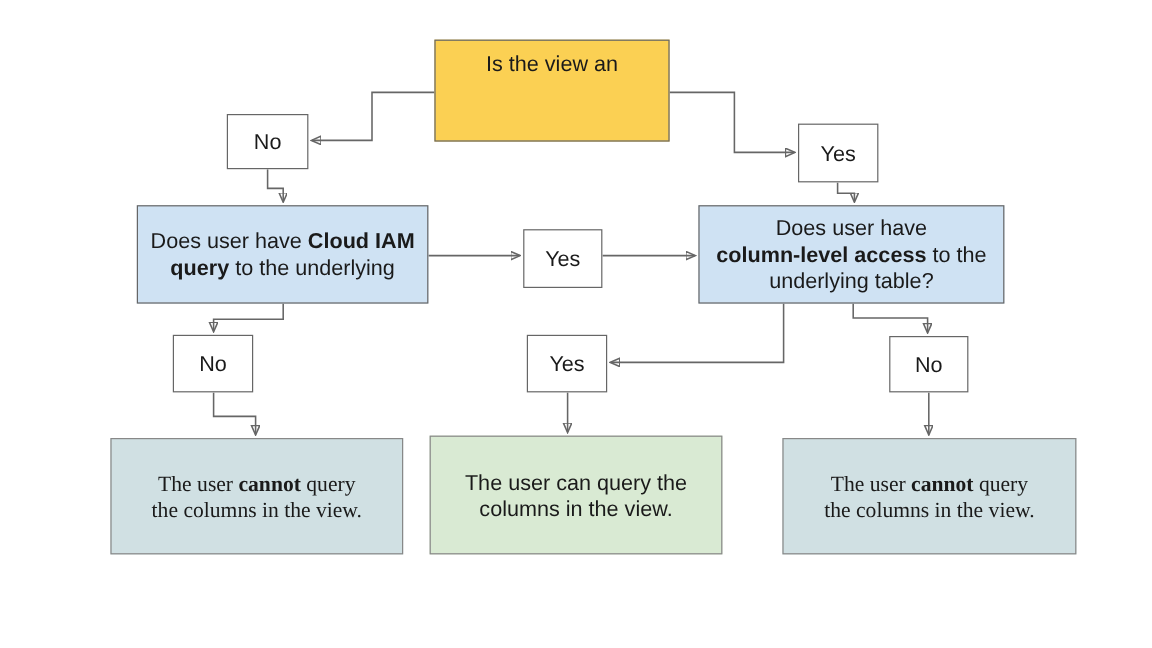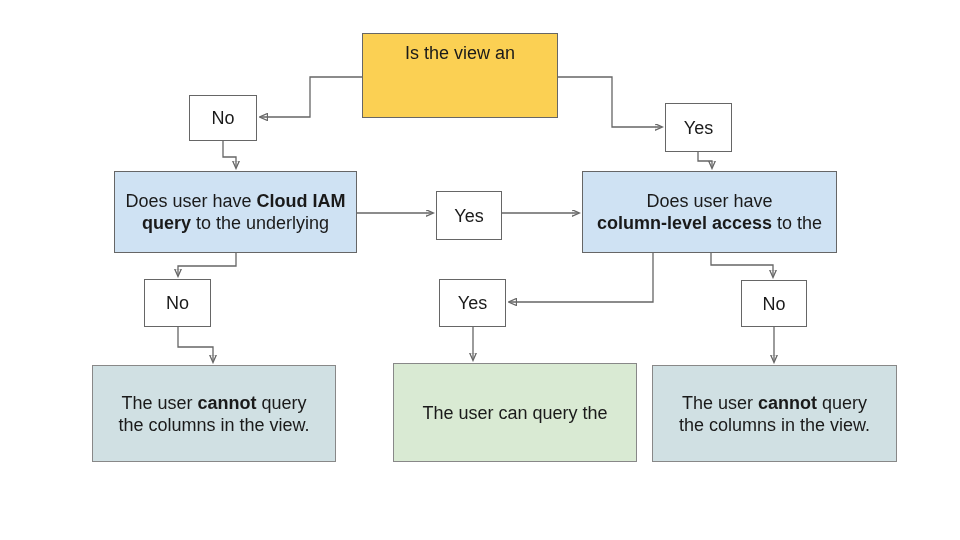--- a/index.html
+++ b/index.html
@@ -34,22 +34,22 @@
   }
   .node b { font-weight: bold; }
   .root {
     background: var(--root-fill);
     align-items: flex-start;
     padding-top: 9px;
     line-height: 21px;
   }
   .question { background: var(--question-fill); }
   .decision { background: var(--decision-fill); }
-  .result-deny { background: var(--deny-fill); border-color: var(--result-border); }
-  .result-allow { background: var(--allow-fill); border-color: var(--result-border); margin-left: 35px; }
+  .result-deny { background: var(--deny-fill); border-color: var(--result-border); font-family: Liberation Serif, serif; }
+  .result-allow { background: var(--allow-fill); border-color: var(--result-border); }
   svg.connectors {
     position: absolute;
     left: 0; top: 0;
     width: 960px; height: 540px;
     color: var(--connector);
     pointer-events: none;
   }
   svg.connectors path {
     fill: none;
     stroke: currentColor;
@@ -89,34 +89,34 @@
 
   <div class="node decision" style="left:665px; top:103px; width:67px; height:49px;">Yes</div>
 
   <div class="node question" style="left:114px; top:171px; width:243px; height:82px;">
       <div><span>Does user have </span><b>Cloud IAM</b><br><b>query</b><span> to the underlying</span><br></div>
     </div>
 
   <div class="node decision" style="left:436px; top:191px; width:66px; height:49px;">Yes</div>
 
   <div class="node question" style="left:582px; top:171px; width:255px; height:82px;">
-      <div><span>Does user have</span><br><b>column-level access</b><span> to the</span><br></div>
+      <div><span>Does user have</span><br><b>column-level access</b><span> to the</span><br><span>underlying table?</span></div>
     </div>
 
   <div class="node decision" style="left:144px; top:279px; width:67px; height:48px;">No</div>
 
   <div class="node decision" style="left:439px; top:279px; width:67px; height:48px;">Yes</div>
 
   <div class="node decision" style="left:741px; top:280px; width:66px; height:47px;">No</div>
 
   <div class="node result-deny" style="left:92px; top:365px; width:244px; height:97px;">
       <div><span>The user </span><b>cannot</b><span> query</span><br><span>the columns in the view.</span></div>
     </div>
 
   <div class="node result-allow" style="left:358px; top:363px; width:244px; height:99px;">
-      <div><span>The user can query the</span><br></div>
+      <div><span>The user can query the</span><br><span>columns in the view.</span></div>
     </div>
 
   <div class="node result-deny" style="left:652px; top:365px; width:245px; height:97px;">
       <div><span>The user </span><b>cannot</b><span> query</span><br><span>the columns in the view.</span></div>
     </div>
 
 </div>
 
 </body></html>

